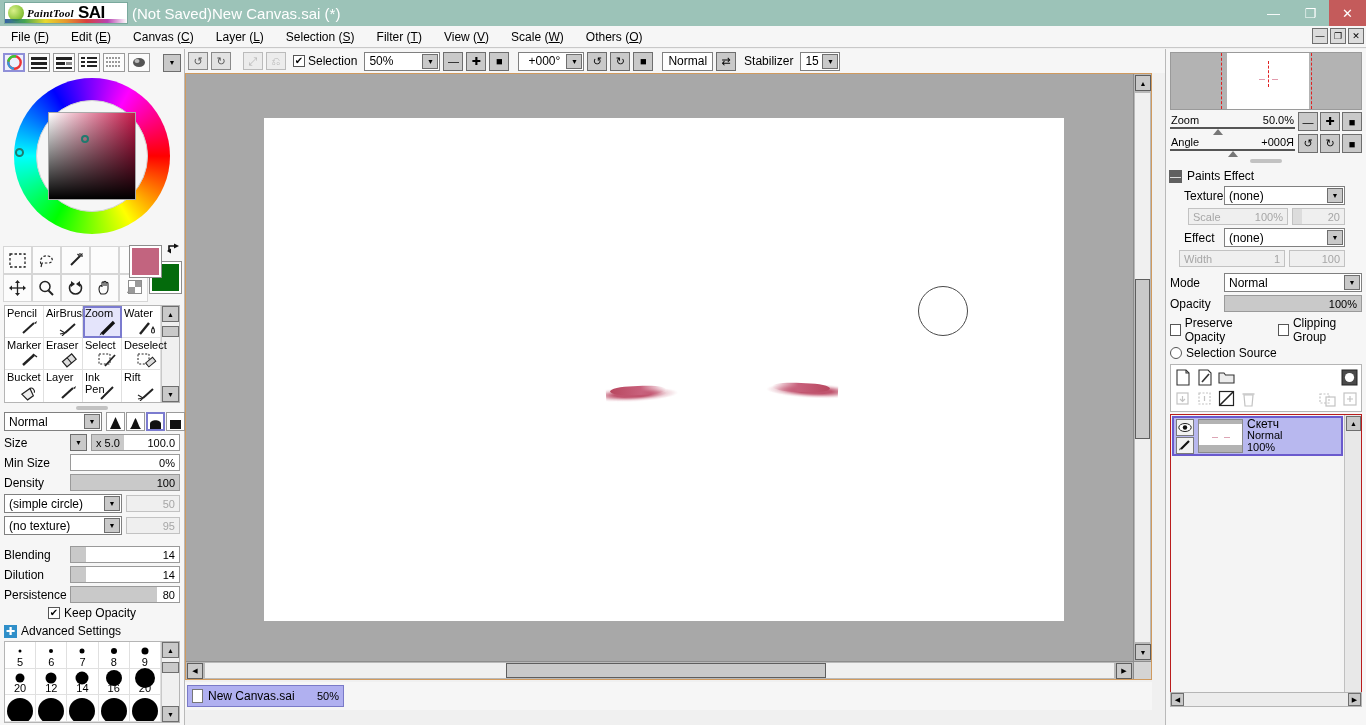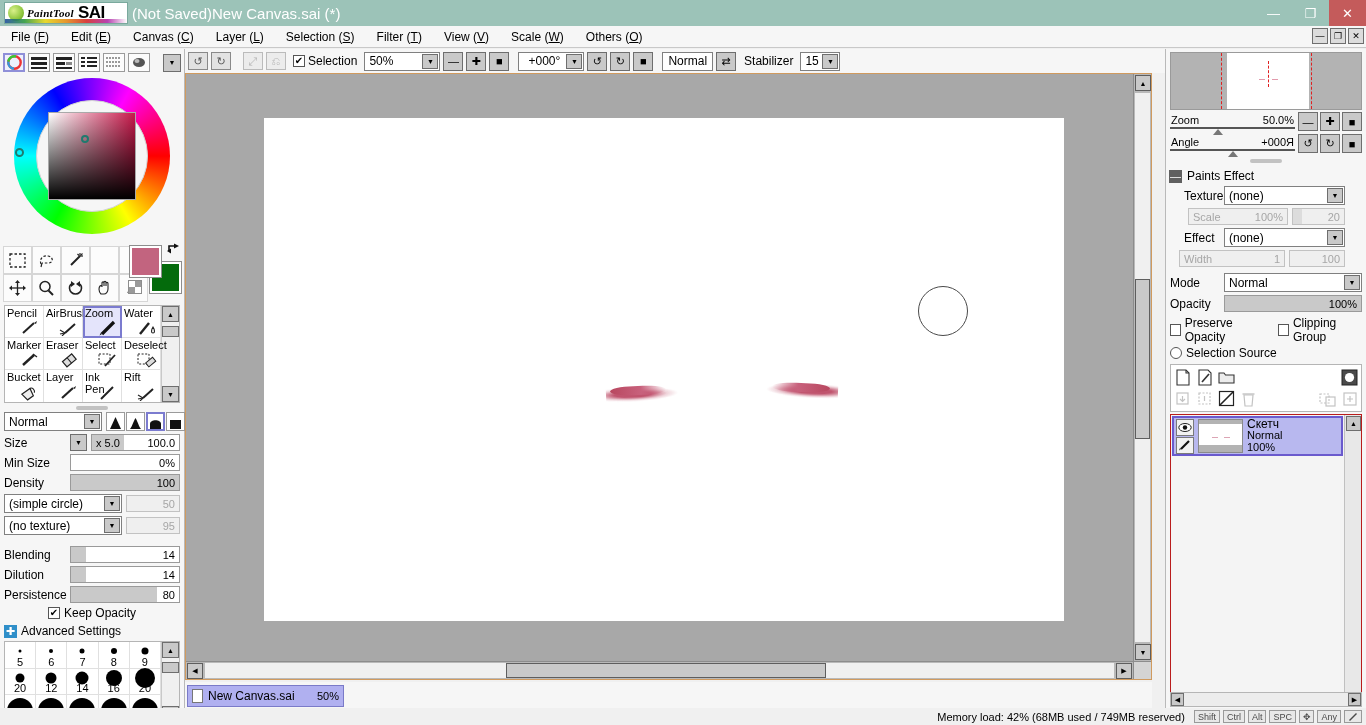--- a/index.html
+++ b/index.html
@@ -1079,28 +1079,14 @@
         <div class="ll-ar">▲</div>
       </div>
     </div>
 
     <div class="rp-bottom-scroll">
       <div class="rp-bs-l">◀</div>
       <div class="rp-bs-r">▶</div>
     </div>
   </div>
 
-  <div class="statusbar">
-    <span style="margin-right:6px;">Memory load: 42% (68MB used / 749MB reserved)</span>
-    <span class="skey">Shift</span>
-    <span class="skey">Ctrl</span>
-    <span class="skey">Alt</span>
-    <span class="skey">SPC</span>
-    <span class="skey">✥</span>
-    <span class="skey">Any</span>
-    <span class="skey">
-        <svg width="10" height="10">
-          <line x1="1.5" y1="8.5" x2="8.5" y2="1.5" stroke="#4a4a4a" stroke-width="1.4"></line>
-        </svg>
-      </span>
-  </div>
 
 </div>
 
 </body></html>

